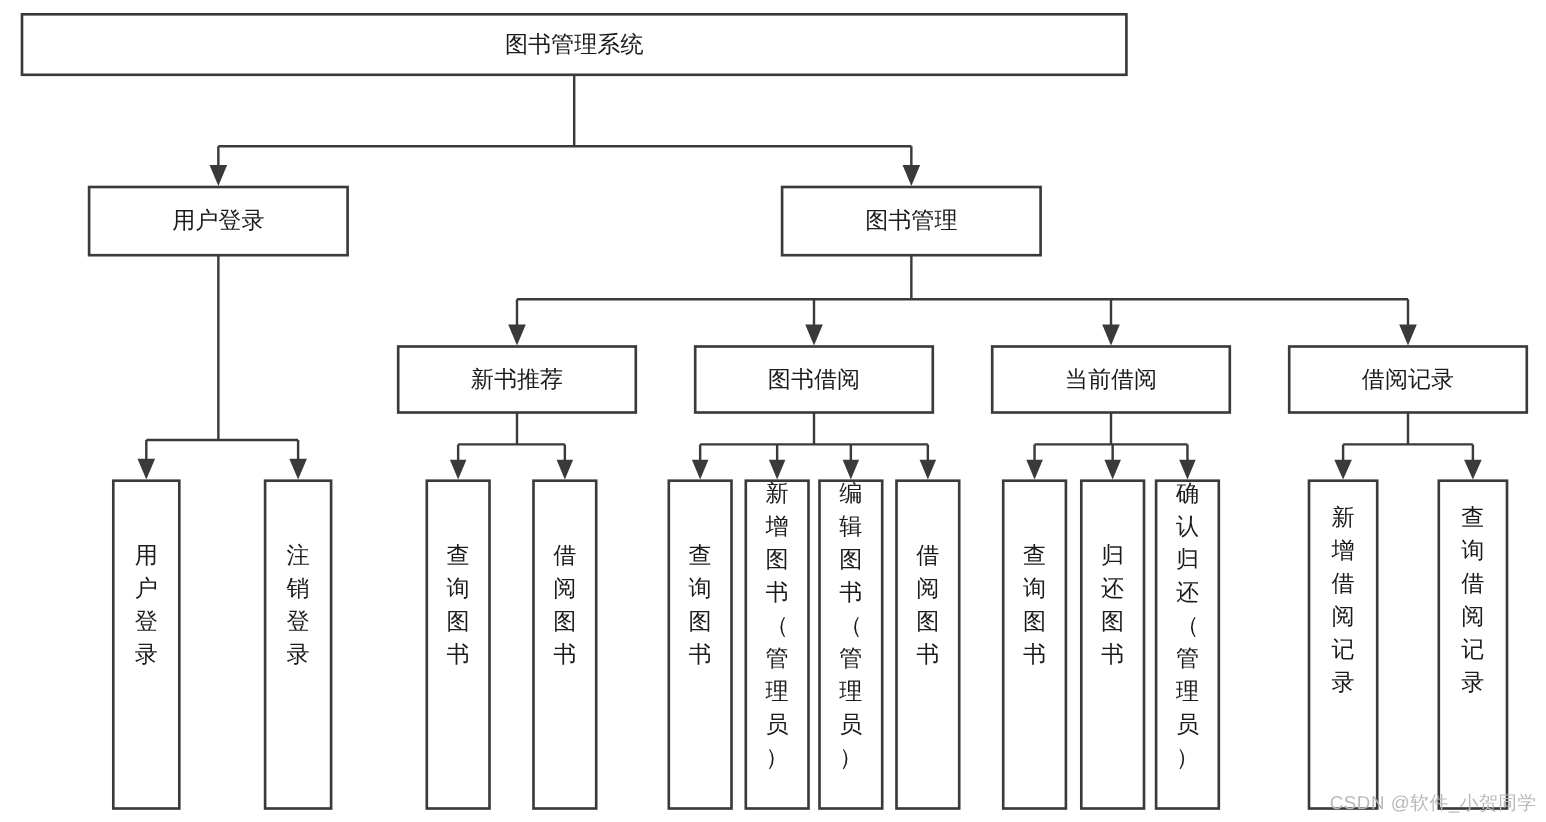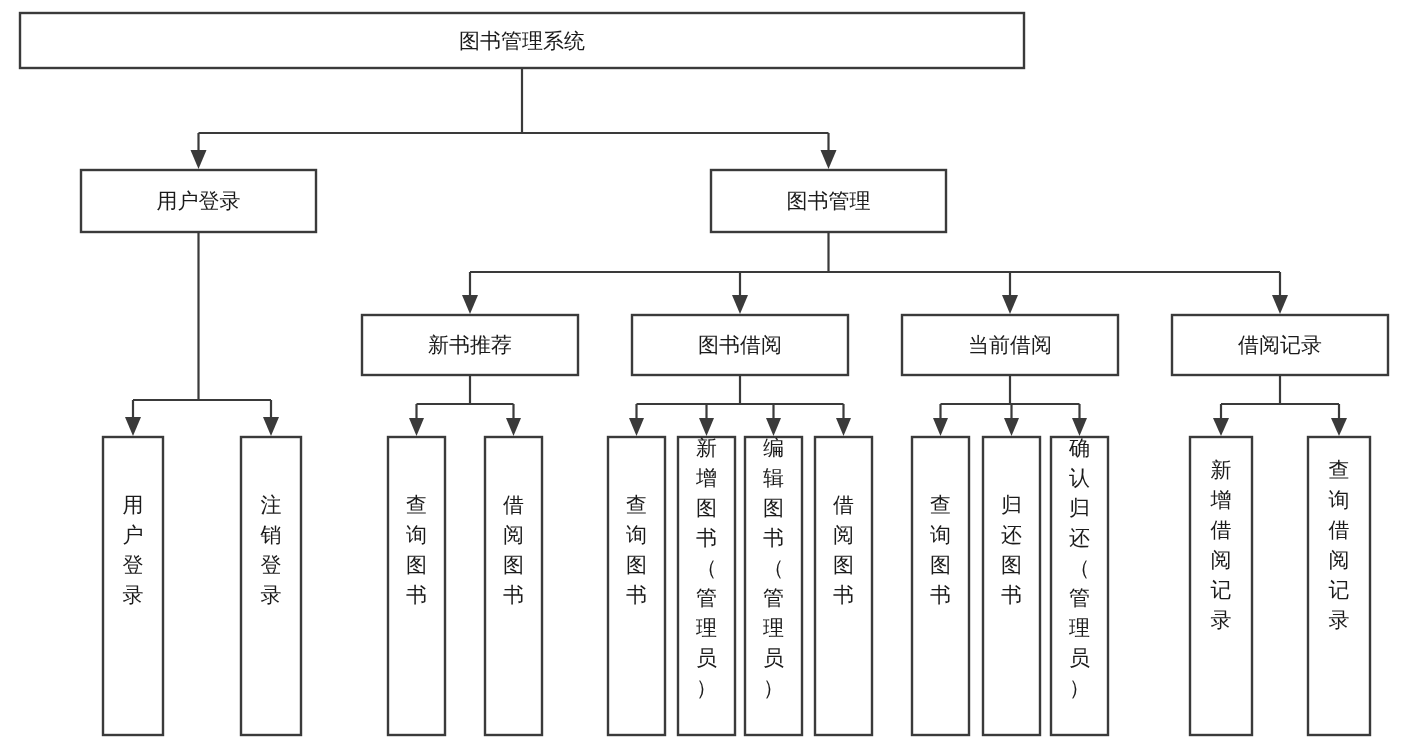--- a/index.html
+++ b/index.html
@@ -205,14 +205,15 @@
       <rect class="node-box" x="1190" y="437" width="62" height="298"></rect>
       <text class="node-label-v" x="1221" y="477"><tspan x="1221" y="477">新</tspan><tspan x="1221" y="507">增</tspan><tspan x="1221" y="537">借</tspan><tspan x="1221" y="567">阅</tspan><tspan x="1221" y="597">记</tspan><tspan x="1221" y="627">录</tspan></text>
     </g>
     <g>
       <rect class="node-box" x="1308" y="437" width="62" height="298"></rect>
       <text class="node-label-v" x="1339" y="477"><tspan x="1339" y="477">查</tspan><tspan x="1339" y="507">询</tspan><tspan x="1339" y="537">借</tspan><tspan x="1339" y="567">阅</tspan><tspan x="1339" y="597">记</tspan><tspan x="1339" y="627">录</tspan></text>
     </g>
 
   </svg>
 
+  <div class="watermark-text">CSDN @软件_小贺同学</div>
 
 </div>
 
 </body></html>

